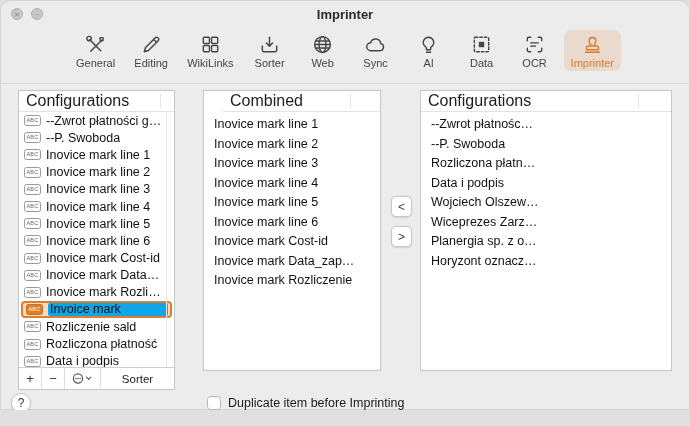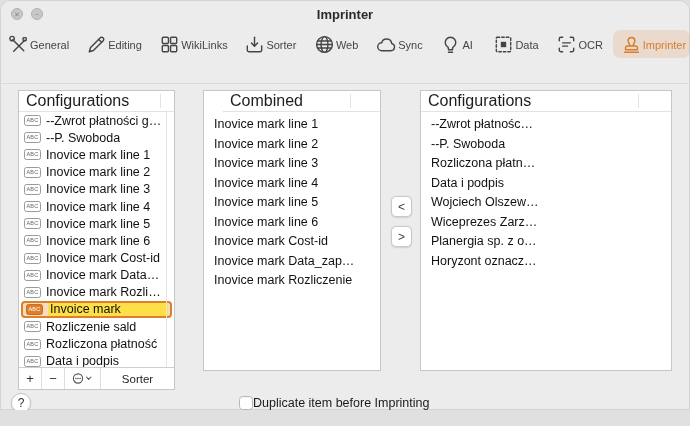--- a/index.html
+++ b/index.html
@@ -14,21 +14,21 @@
   .tlb{width:12px;height:12px;border-radius:50%;background:#c9c7c4;border:1px solid #b3b1ae;
        box-sizing:border-box;position:relative;}
   .tlb::before{position:absolute;inset:0;display:flex;align-items:center;justify-content:center;
        font-size:7px;color:#8b8985;line-height:1;}
   .tlb.close::before{content:"✕";}
   .tlb.min::before{content:"─";font-size:6px;}
 
   
   .toolbar{position:absolute;left:0;right:0;top:27px;height:57px;display:flex;justify-content:center;
            align-items:flex-start;gap:5px;padding-top:3px;border-bottom:1px solid #dadada;box-sizing:border-box;}
-  .tbi{display:flex;flex-direction:row;align-items:center;padding:3px 7px 2px;border-radius:7px;
+  .tbi{display:flex;flex-direction:column;align-items:center;padding:3px 7px 2px;border-radius:7px;
        color:#454545;min-width:34px;cursor:default;}
   .tbi.selected{background:rgba(217,124,43,0.16);color:#D97C2B;}
   .tbi svg{stroke:currentColor;fill:none;stroke-width:1.5;stroke-linecap:round;stroke-linejoin:round;display:block;}
   .tbi svg .f{fill:currentColor;stroke:none;}
   .tblabel{font-size:11px;margin-top:1px;white-space:nowrap;}
 
   
   .panel{position:absolute;background:#fff;border:1px solid #c6c6c6;box-sizing:border-box;}
   .phead{height:20px;line-height:19px;padding:0 7px;font-size:16px;color:#1d1d1f;
          border-bottom:1px solid #e3e3e3;position:relative;white-space:nowrap;overflow:hidden;}
@@ -44,21 +44,21 @@
   .llist{position:absolute;left:0;right:0;top:20px;bottom:21px;overflow:hidden;padding-top:1px;}
   .lrow{height:17.2px;display:flex;align-items:center;padding:0 9px 0 5px;font-size:12.5px;color:#111;
         white-space:nowrap;box-sizing:border-box;}
   .badge{flex:0 0 auto;width:17px;height:11px;border:1px solid #9a9a9a;border-radius:2.5px;
          font-size:5.5px;line-height:9px;text-align:center;color:#666;margin-right:5px;
          box-sizing:border-box;letter-spacing:0.3px;background:#fff;}
   .lrow .lbl{overflow:hidden;text-overflow:ellipsis;}
   .lrow.sel{border:2px solid #DD7F2B;border-radius:4px;background:#f7ddbd;margin:0 2px;
             padding:0 2px 0 3px;height:17.2px;}
   .lrow.sel .badge{background:#DD7F2B;border-color:#c96f20;color:#fff;}
-  .lrow.sel .field{flex:1;background:#fde047;border-radius:2px;height:13px;line-height:13px;
+  .lrow.sel .field{flex:1;background:#0ea5e9;border-radius:2px;height:13px;line-height:13px;
                    padding:0 2px;overflow:hidden;}
   .vline{position:absolute;top:21px;bottom:22px;right:7px;width:1px;background:#e6e6e6;}
 
   .lfoot{position:absolute;left:0;right:0;bottom:0;height:21px;border-top:1px solid #cfcfcf;
          display:flex;align-items:stretch;background:#fff;}
   .fbtn{width:23px;border-right:1px solid #dedede;display:flex;align-items:center;justify-content:center;
         font-size:13px;color:#333;box-sizing:border-box;}
   .fbtn.menu{width:36px;}
   .fbtn.menu svg{stroke:#555;fill:none;stroke-width:1.1;stroke-linecap:round;stroke-linejoin:round;}
   .fbtn.menu svg .f{fill:#555;stroke:none;}
@@ -69,21 +69,21 @@
         white-space:nowrap;overflow:hidden;text-overflow:ellipsis;}
 
   
   .arrow-btn{position:absolute;left:391px;width:21px;height:21px;background:#fff;border:1px solid #c9c9c9;
              border-radius:5px;display:flex;align-items:center;justify-content:center;font-size:12px;
              color:#444;box-shadow:0 0.5px 1.5px rgba(0,0,0,0.12);box-sizing:border-box;}
   .arrow-l{top:196px;}
   .arrow-r{top:226px;}
 
   
-  .chkrow{position:absolute;left:207px;top:396px;display:flex;align-items:center;margin-left:32px;}
+  .chkrow{position:absolute;left:207px;top:396px;display:flex;align-items:center;gap:7px;}
   .chkbox{width:14px;height:14px;border:1px solid #b8b8b8;border-radius:3.5px;background:#fff;
           box-shadow:inset 0 1px 1px rgba(0,0,0,0.05);box-sizing:border-box;}
   .chklabel{font-size:12.5px;color:#1a1a1a;}
   .helpbtn{position:absolute;left:11px;top:393px;width:20px;height:20px;border-radius:50%;background:#fff;
            border:1px solid #c9c9c9;display:flex;align-items:center;justify-content:center;font-size:12px;
            color:#333;box-shadow:0 0.5px 1.5px rgba(0,0,0,0.18);box-sizing:border-box;}
 </style>
 </head>
 <body>
 

